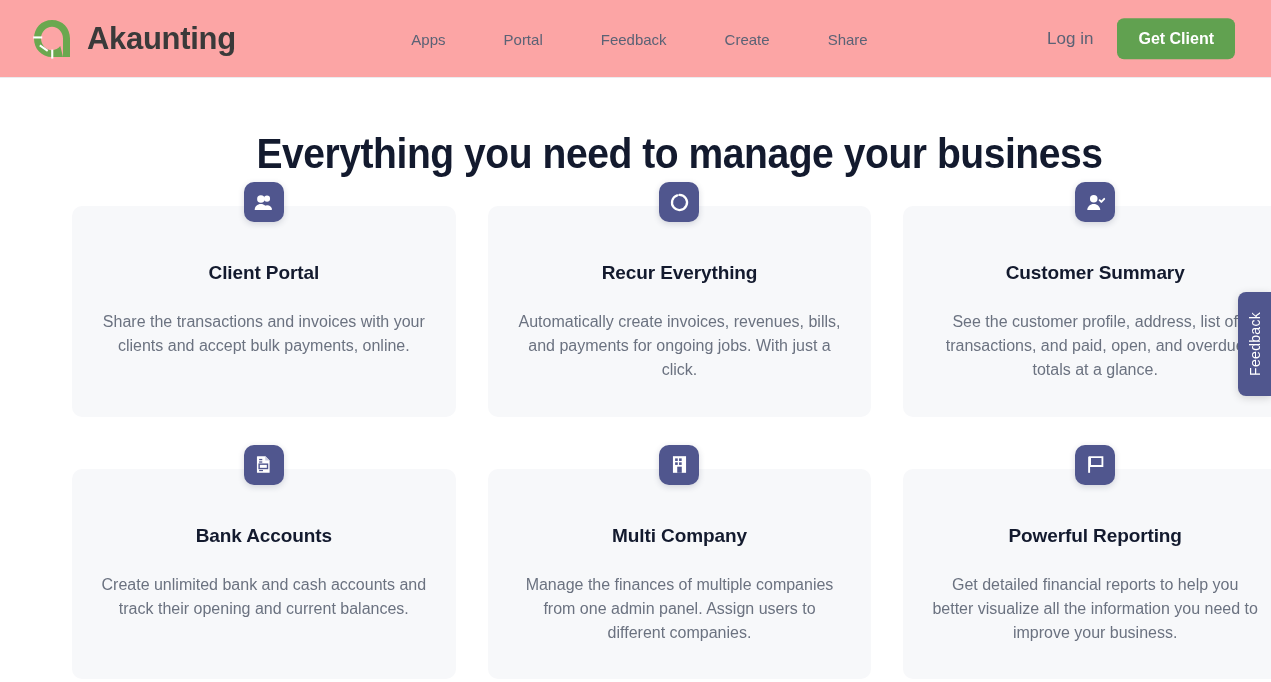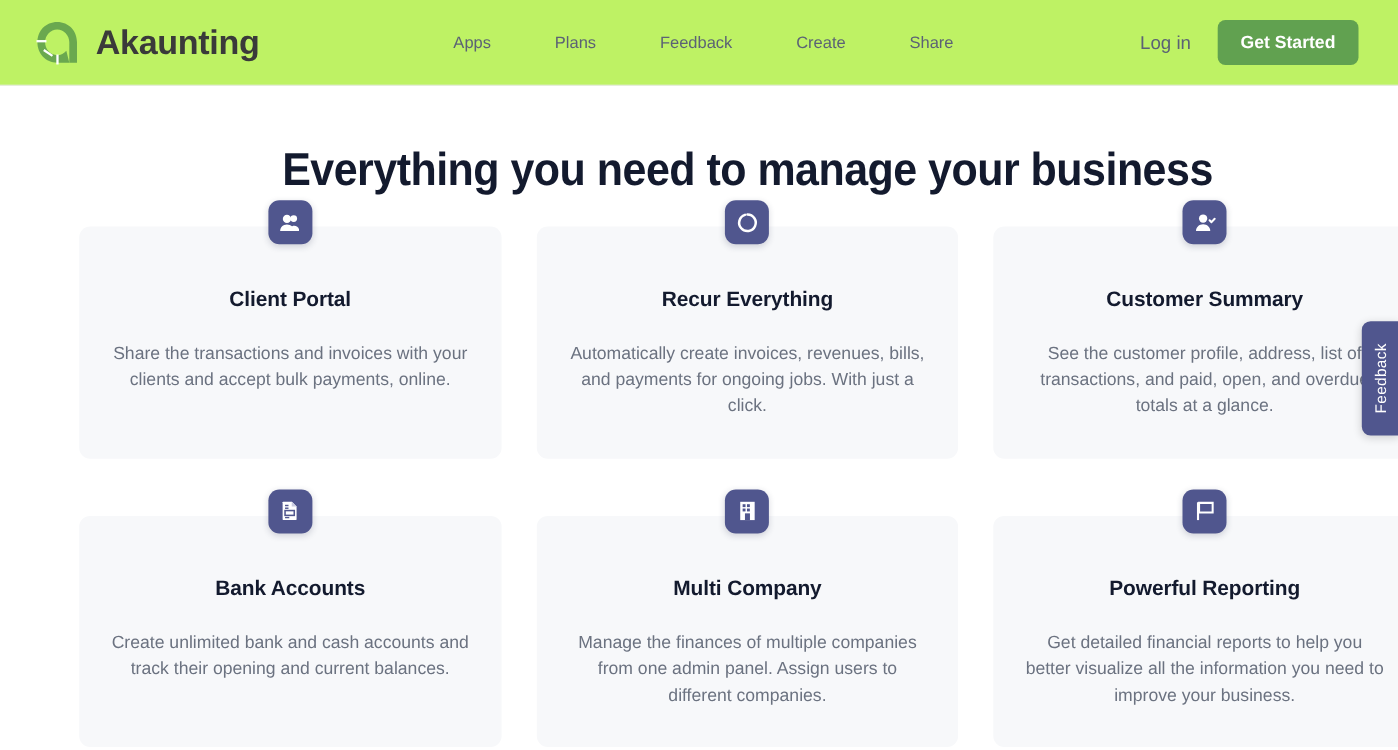--- a/index.html
+++ b/index.html
@@ -9,21 +9,21 @@
     overflow: hidden;
     background: #ffffff;
     font-family: "Liberation Sans", sans-serif;
   }
 
   
   .header {
     position: relative;
     height: 78px;
     width: 100%;
-    background: #bef264;
+    background: #fca5a5;
     border-bottom: 1px solid #ebecef;
     display: flex;
     align-items: center;
   }
   .brand {
     position: absolute;
     left: 30px;
     top: 50%;
     transform: translateY(-50%);
     display: flex;
@@ -208,30 +208,30 @@
         <rect x="10.4" y="27.6" width="9.5" height="2.1" fill="#ffffff" transform="rotate(34 10.4 27.6)"></rect>
         <rect x="21.2" y="32.6" width="2.1" height="9" fill="#ffffff"></rect>
       </svg>
     </span>
     <span class="brand-name">Akaunting</span>
   </a>
 
   <div class="nav">
     <div class="nav-inner">
       <a class="nav-link" href="#">Apps</a>
-      <a class="nav-link" href="#">Plans</a>
+      <a class="nav-link" href="#">Portal</a>
       <a class="nav-link" href="#">Feedback</a>
       <a class="nav-link" href="#">Create</a>
       <a class="nav-link" href="#">Share</a>
     </div>
   </div>
 
   <div class="header-right">
     <a class="login-link" href="#">Log in</a>
-    <button class="cta-button">Get Started</button>
+    <button class="cta-button">Get Client</button>
   </div>
 </div>
 
 <div class="main">
 
   <h1 class="section-title">Everything you need to manage your business</h1>
 
   <div class="cards-wrap">
 
     <div class="cards-row">

